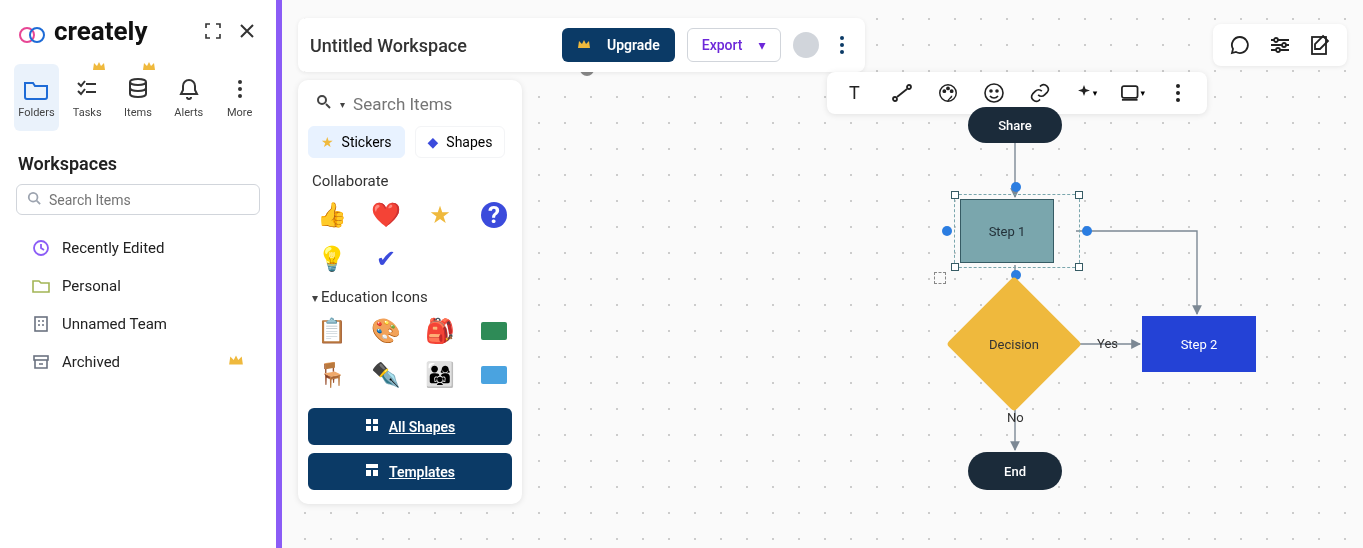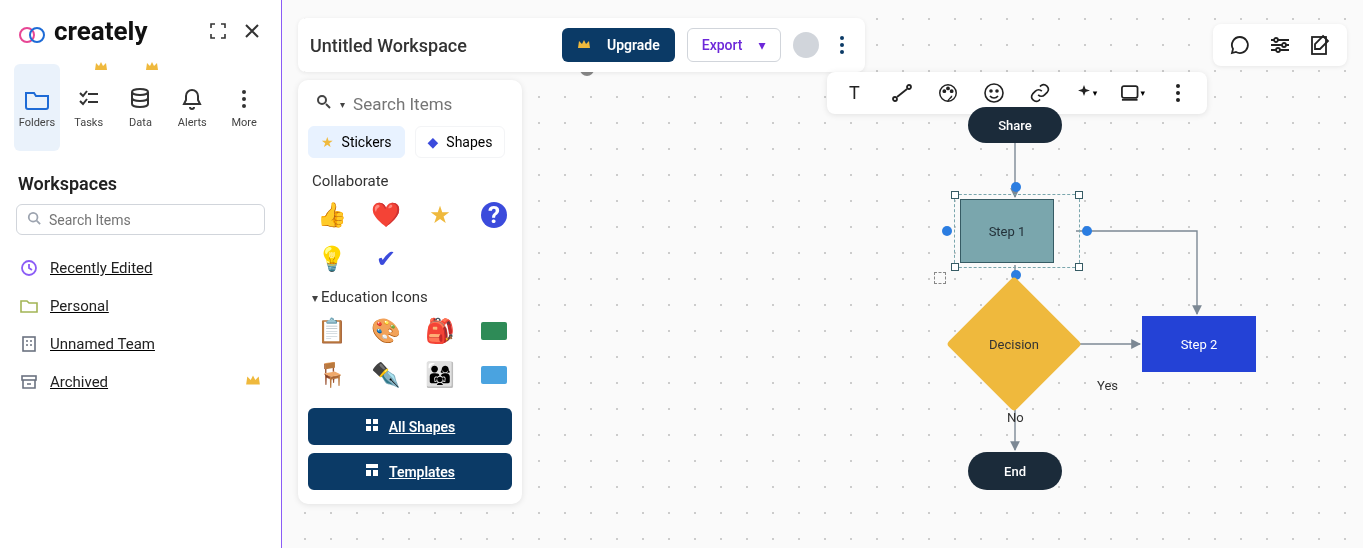--- a/index.html
+++ b/index.html
@@ -1,38 +1,38 @@
 <!DOCTYPE html>
 <html><head>
 <meta charset="utf-8">
 <style>
   * { box-sizing: border-box; margin: 0; padding: 0; font-family: -apple-system, BlinkMacSystemFont, "Segoe UI", Roboto, Helvetica, Arial, sans-serif; }
   html, body { width: 1363px; height: 548px; overflow: hidden; background: #fafafa; }
   .app { display: flex; width: 100%; height: 100%; }
 
   
-  .sidebar { width: 282px; background: #fff; border-right: 1px solid #8b5cf6; display: flex; flex-direction: column; }
+  .sidebar { width: 282px; background: #fff; border-right: 6px solid #8b5cf6; display: flex; flex-direction: column; }
   .sidebar-header { display: flex; align-items: center; justify-content: space-between; padding: 16px 18px 8px 18px; }
   .brand { display: flex; align-items: center; gap: 6px; font-size: 26px; font-weight: 700; color: #111; }
   .brand-logo { width: 30px; height: 20px; position: relative; }
   .brand-logo svg { width: 30px; height: 20px; }
   .sidebar-header-actions { display: flex; gap: 12px; color: #333; }
   .icon-btn { width: 22px; height: 22px; display: flex; align-items: center; justify-content: center; cursor: pointer; }
 
   .nav-tiles { display: flex; gap: 6px; padding: 10px 14px 16px 14px; }
-  .nav-tile { width: 48px; display: flex; flex-direction: column; align-items: center; gap: 4px; font-size: 11px; color: #444; cursor: pointer; padding: 22px 0; border-radius: 6px; position: relative; }
+  .nav-tile { width: 48px; display: flex; flex-direction: column; align-items: center; gap: 4px; font-size: 11px; color: #444; cursor: pointer; padding: 12px 0; border-radius: 6px; position: relative; }
   .nav-tile.active { background: #eaf2fb; }
   .nav-tile-icon { width: 28px; height: 26px; display: flex; align-items: center; justify-content: center; }
   .crown-badge { position: absolute; top: -4px; right: 4px; width: 14px; height: 12px; }
 
   .workspaces-h { font-size: 18px; font-weight: 600; color: #222; padding: 6px 18px 10px 18px; }
   .search-wrap { padding: 0 16px 10px 16px; }
   .search-box { display: flex; align-items: center; gap: 8px; border: 1px solid #d1d5db; border-radius: 6px; padding: 6px 10px; color: #9ca3af; font-size: 14px; }
   .search-box input { border: none; outline: none; flex: 1; font-size: 14px; background: transparent; }
-  .ws-list { padding: 4px 10px; text-decoration: underline; }
+  .ws-list { padding: 4px 22px; }
   .ws-item { display: flex; align-items: center; gap: 12px; padding: 10px 10px; font-size: 15px; color: #222; border-radius: 6px; cursor: pointer; }
   .ws-item-icon { width: 18px; height: 18px; display:flex; align-items:center; justify-content:center;}
   .ws-item .spacer { flex: 1; }
 
   
   .main { flex: 1; position: relative; background: #fafafa;
     background-image: radial-gradient(circle, #ccc 1px, transparent 1px);
     background-size: 26px 26px; background-position: 10px 6px; }
   .topbar-wrap { position: absolute; top: 18px; left: 16px; right: 16px; display: flex; justify-content: space-between; align-items: center; pointer-events: none; }
   .topbar { display: flex; align-items: center; gap: 12px; background: #fff; border-radius: 8px; box-shadow: 0 1px 4px rgba(0,0,0,.08); padding: 10px 12px; pointer-events: auto; }
@@ -68,21 +68,21 @@
   .pill { position:absolute; display:flex; align-items:center; justify-content:center; color:#fff; font-size:13px; font-weight:500; border-radius:999px; }
   .start { left:686px; top:107px; width:94px; height:36px; background:#1b2b3a; }
   .end   { left:686px; top:452px; width:94px; height:38px; background:#1b2b3a; }
   .rect  { position:absolute; display:flex; align-items:center; justify-content:center; font-size:13px; color:#fff; }
   .step1 { left:678px; top:199px; width:94px; height:64px; background:#7aa6ad; border:1px solid #365b64; color:#24323a;}
   .step2 { left:860px; top:316px; width:114px; height:56px; background:#2442d6; }
   .decision { position:absolute; left:684px; top:296px; width:96px; height:96px; }
   .decision .diamond{ width:100%; height:100%; background:#efb93d; transform:rotate(45deg); border-radius:4px;}
   .decision .dlabel{ position:absolute; inset:0; display:flex; align-items:center; justify-content:center; font-size:13px; color:#333;}
   .edge-label{ position:absolute; font-size:13px; color:#333; }
-  .yes{ left:815px; top:336px;margin-top:42px;}
+  .yes{ left:815px; top:336px;}
   .no { left:725px; top:410px;}
 
   
   .sel { position:absolute; border:1px dashed #7aa6ad; }
   .sel.box{ left:672px; top:194px; width:126px; height:74px; }
   .handle{ position:absolute; width:8px; height:8px; background:#fff; border:1px solid #365b64;}
   .ch1{left:-4px; top:-4px;} .ch2{right:-4px; top:-4px;} .ch3{left:-4px; bottom:-4px;} .ch4{right:-4px; bottom:-4px;}
   .port { position:absolute; width:10px; height:10px; background:#2b7de1; border-radius:50%; }
   .p-top{ left:729px; top:182px;} .p-bot{ left:729px; top:270px;} .p-left{ left:660px; top:226px;} .p-right{ left:800px; top:226px;}
   .aux{ position:absolute; width:12px; height:12px; border:1px dashed #888;}
@@ -148,21 +148,21 @@
       <div class="nav-tile">
         <span class="crown-badge"><svg viewBox="0 0 14 12">
               <path class="crown" d="M1 10h12L12 3l-3 3-2-4-2 4-3-3z"></path>
             </svg></span>
         <span class="nav-tile-icon">
           <svg width="22" height="24" viewBox="0 0 22 24" fill="none" stroke="#333" stroke-width="2">
               <ellipse cx="11" cy="5" rx="8" ry="3"></ellipse>
               <path d="M3 5v12c0 1.7 3.6 3 8 3s8-1.3 8-3V5M3 11c0 1.7 3.6 3 8 3s8-1.3 8-3"></path>
             </svg>
         </span>
-        <span>Data</span>
+        <span>Items</span>
       </div>
       <div class="nav-tile">
         <span class="nav-tile-icon">
           <svg width="22" height="24" viewBox="0 0 22 24" fill="none" stroke="#333" stroke-width="2">
               <path d="M11 3a6 6 0 0 1 6 6v4l2 4H3l2-4V9a6 6 0 0 1 6-6zM9 20a2 2 0 0 0 4 0"></path>
             </svg>
         </span>
         <span>Alerts</span>
       </div>
       <div class="nav-tile">

